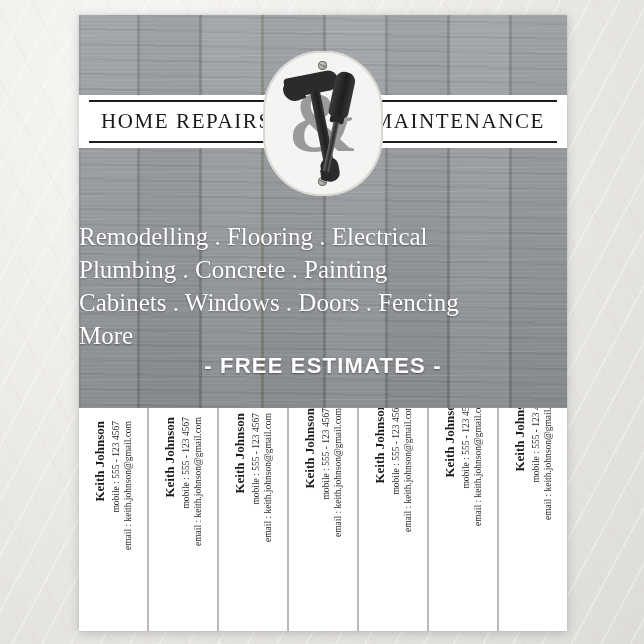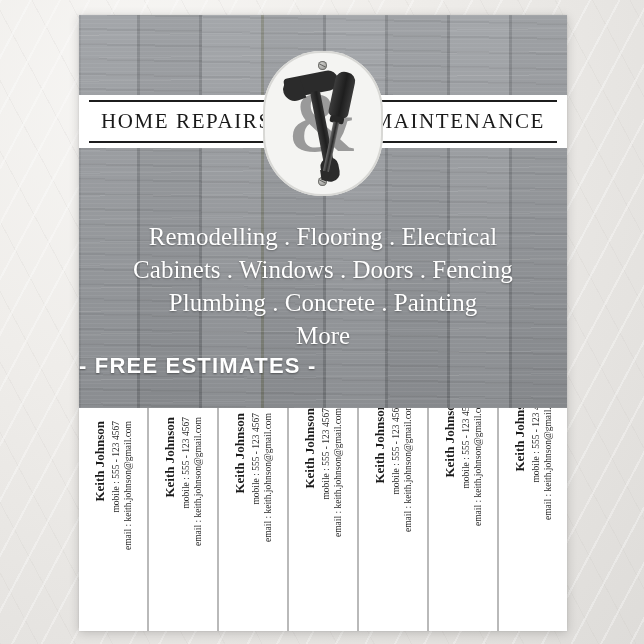--- a/index.html
+++ b/index.html
@@ -255,34 +255,34 @@
     background: #2a2a2a;
     clip-path: polygon(0 0, 100% 0, 70% 100%, 30% 100%);
   }
 
   
   .services {
     position: absolute;
     left: 0;
     top: 205px;
     width: 488px;
-    text-align: center;
     font-family: "Liberation Serif", serif;
     font-size: 25px;
     line-height: 33px;
     color: #ffffff;
     text-shadow: 0 1px 2px rgba(0,0,0,0.35);
   }
   .services div { white-space: nowrap; }
 
   .estimates {
     position: absolute;
     left: 0;
     top: 338px;
     width: 488px;
+    text-align: center;
     font-family: "Liberation Sans", sans-serif;
     font-weight: bold;
     font-size: 22px;
     letter-spacing: 1.2px;
     color: #ffffff;
     text-shadow: 0 1px 2px rgba(0,0,0,0.4);
   }
 
   
   .tabs {
@@ -362,22 +362,22 @@
       <div class="driver">
         <div class="driver-handle"></div>
         <div class="driver-collar"></div>
         <div class="driver-shaft"></div>
         <div class="driver-tip"></div>
       </div>
     </div>
 
     <div class="services">
       <div>Remodelling . Flooring . Electrical</div>
+      <div>Plumbing . Concrete . Painting</div>
       <div>Cabinets . Windows . Doors . Fencing</div>
-      <div>Plumbing . Concrete . Painting</div>
       <div>More</div>
     </div>
 
     <div class="estimates">- FREE ESTIMATES -</div>
 
     <div class="tabs">
       <div class="tab">
         <div class="tab-content">
           <div class="tab-name">Keith Johnson</div>
           <div class="tab-line">mobile : 555 - 123 4567</div>

